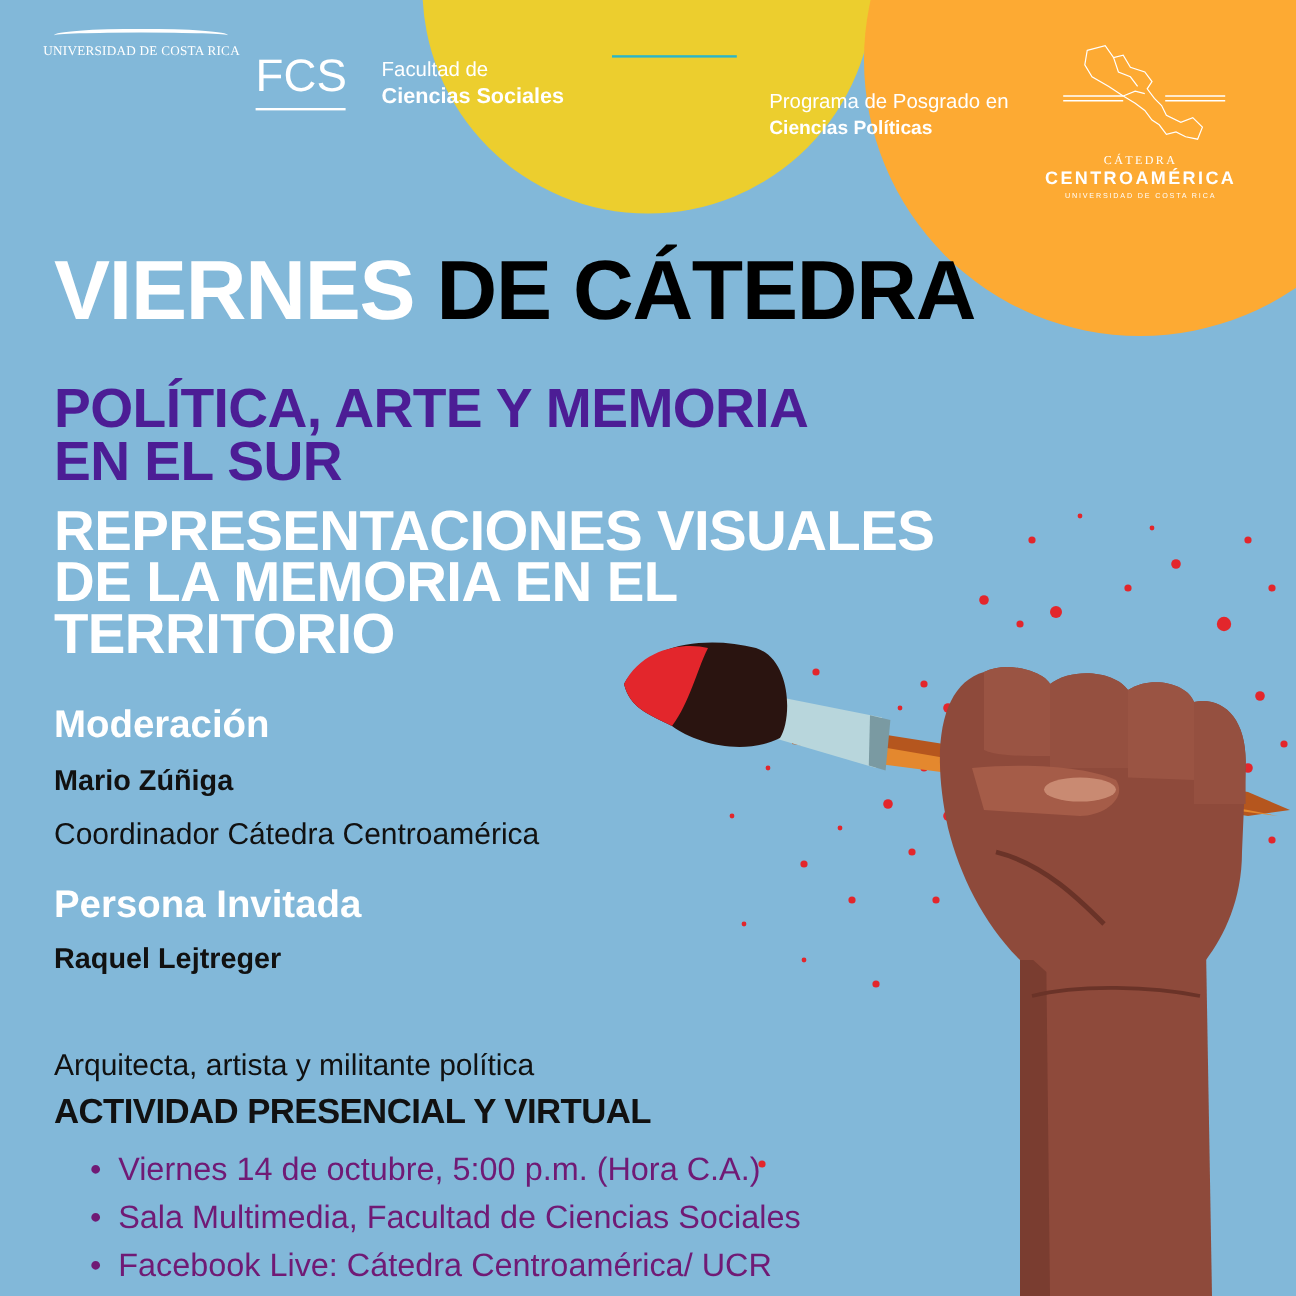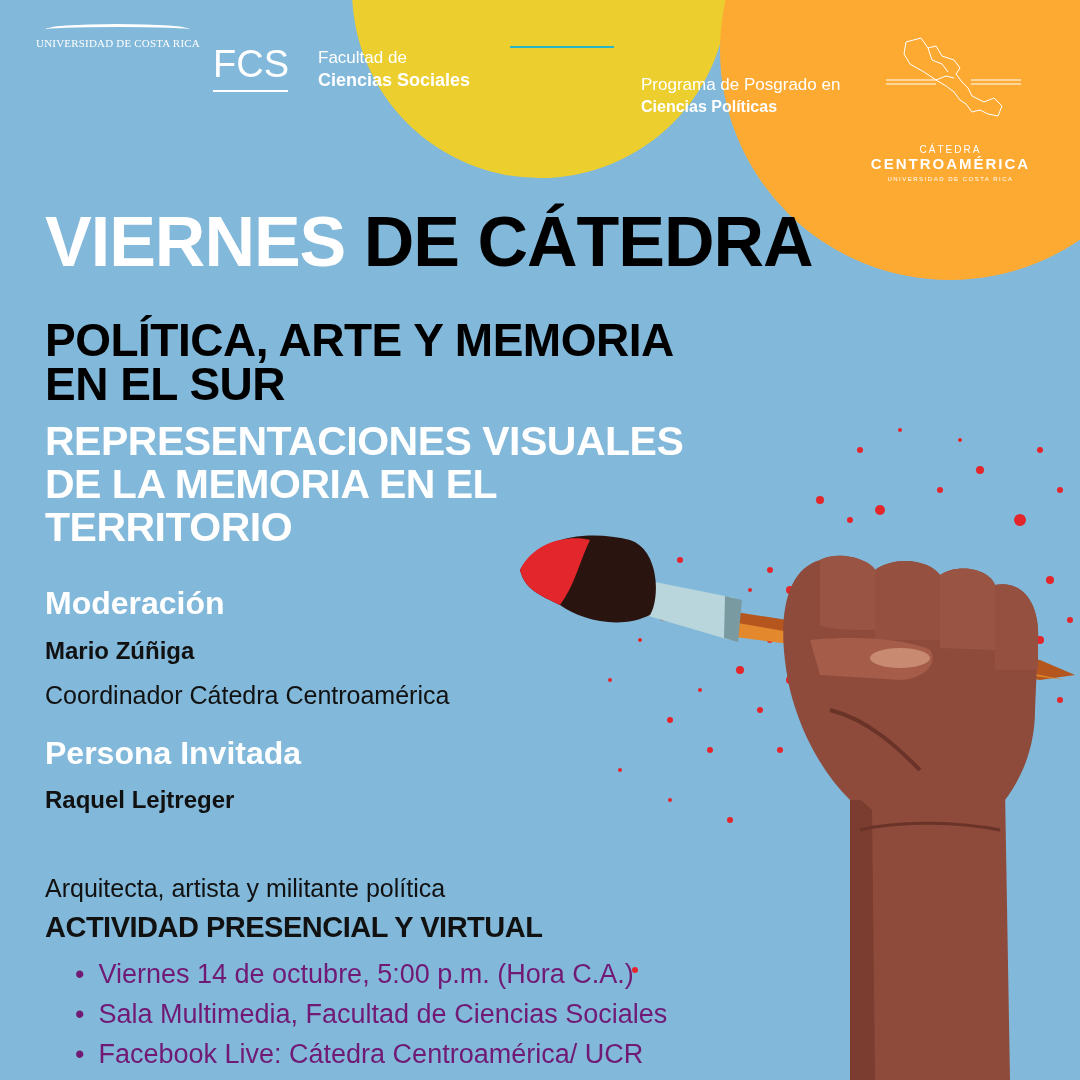--- a/index.html
+++ b/index.html
@@ -19,29 +19,29 @@
   .fcs-txt { left:318px; top:47px; font-size:17px; line-height:22px; }
   .fcs-txt b { font-size:18px; }
   .ppcp { left:510px; top:42px; }
   .ppcp .big { font-size:40px; line-height:44px; }
   .ppcp .line { width:104px; height:2px; background:#2ab5c8; margin-top:4px; }
   .ppcp-txt { left:641px; top:46px; font-size:17px; line-height:22px;margin-top:28px; }
   .ppcp-txt b { font-size:16px; }
 
   .cc { left:868px; top:34px; width:165px; text-align:center; }
   .cc svg { display:block; margin:0 auto; }
-  .cc .l1 { font-size:10px; letter-spacing:2px; margin-top:22px; }
+  .cc .l1 { font-size:10px; letter-spacing:2px; margin-top:7px;font-family:Liberation Serif, serif; }
   .cc .l2 { font-size:15px; font-weight:bold; letter-spacing:2px; }
   .cc .l3 { font-size:6px; letter-spacing:1.5px; margin-top:4px; }
 
   .title1 { position:absolute; left:45px; top:202px; font-size:70px; font-weight:900; letter-spacing:-1px; line-height:80px; white-space:nowrap; }
   .title1 .w { color:#fff; }
   .title1 .k { color:#000000; }
-  .title2 { position:absolute; left:45px; top:318px; color:#000000; font-size:46px; font-weight:900; line-height:44px; letter-spacing:-0.5px; }
-  .title3 { position:absolute; left:45px; top:420px; color:#fff; font-size:41px; font-weight:900; line-height:43px; letter-spacing:-0.5px; }
+  .title2 { position:absolute; left:45px; top:318px; color:#4c1d95; font-size:46px; font-weight:900; line-height:44px; letter-spacing:-0.5px; }
+  .title3 { position:absolute; left:45px; top:420px; color:#fff; font-size:47px; font-weight:900; line-height:43px; letter-spacing:-0.5px; }
 
   .sec-h { position:absolute; left:45px; color:#fff; font-size:32px; font-weight:bold; }
   .name { position:absolute; left:45px; color:#111; font-size:24px; font-weight:bold; }
   .role { position:absolute; left:45px; color:#111; font-size:25px; }
 
   .act-h { position:absolute; left:45px; top:911px; color:#111; font-size:29px; font-weight:bold; letter-spacing:-0.5px; }
   .act-list { position:absolute; left:75px; top:954px; margin:0; padding:0; list-style:none; color:#701a75; font-size:27px; line-height:40px; }
   .act-list li::before { content:"\2022"; margin-right:14px; }
 
   .art { position:absolute; left:520px; top:390px; width:560px; height:690px; }

